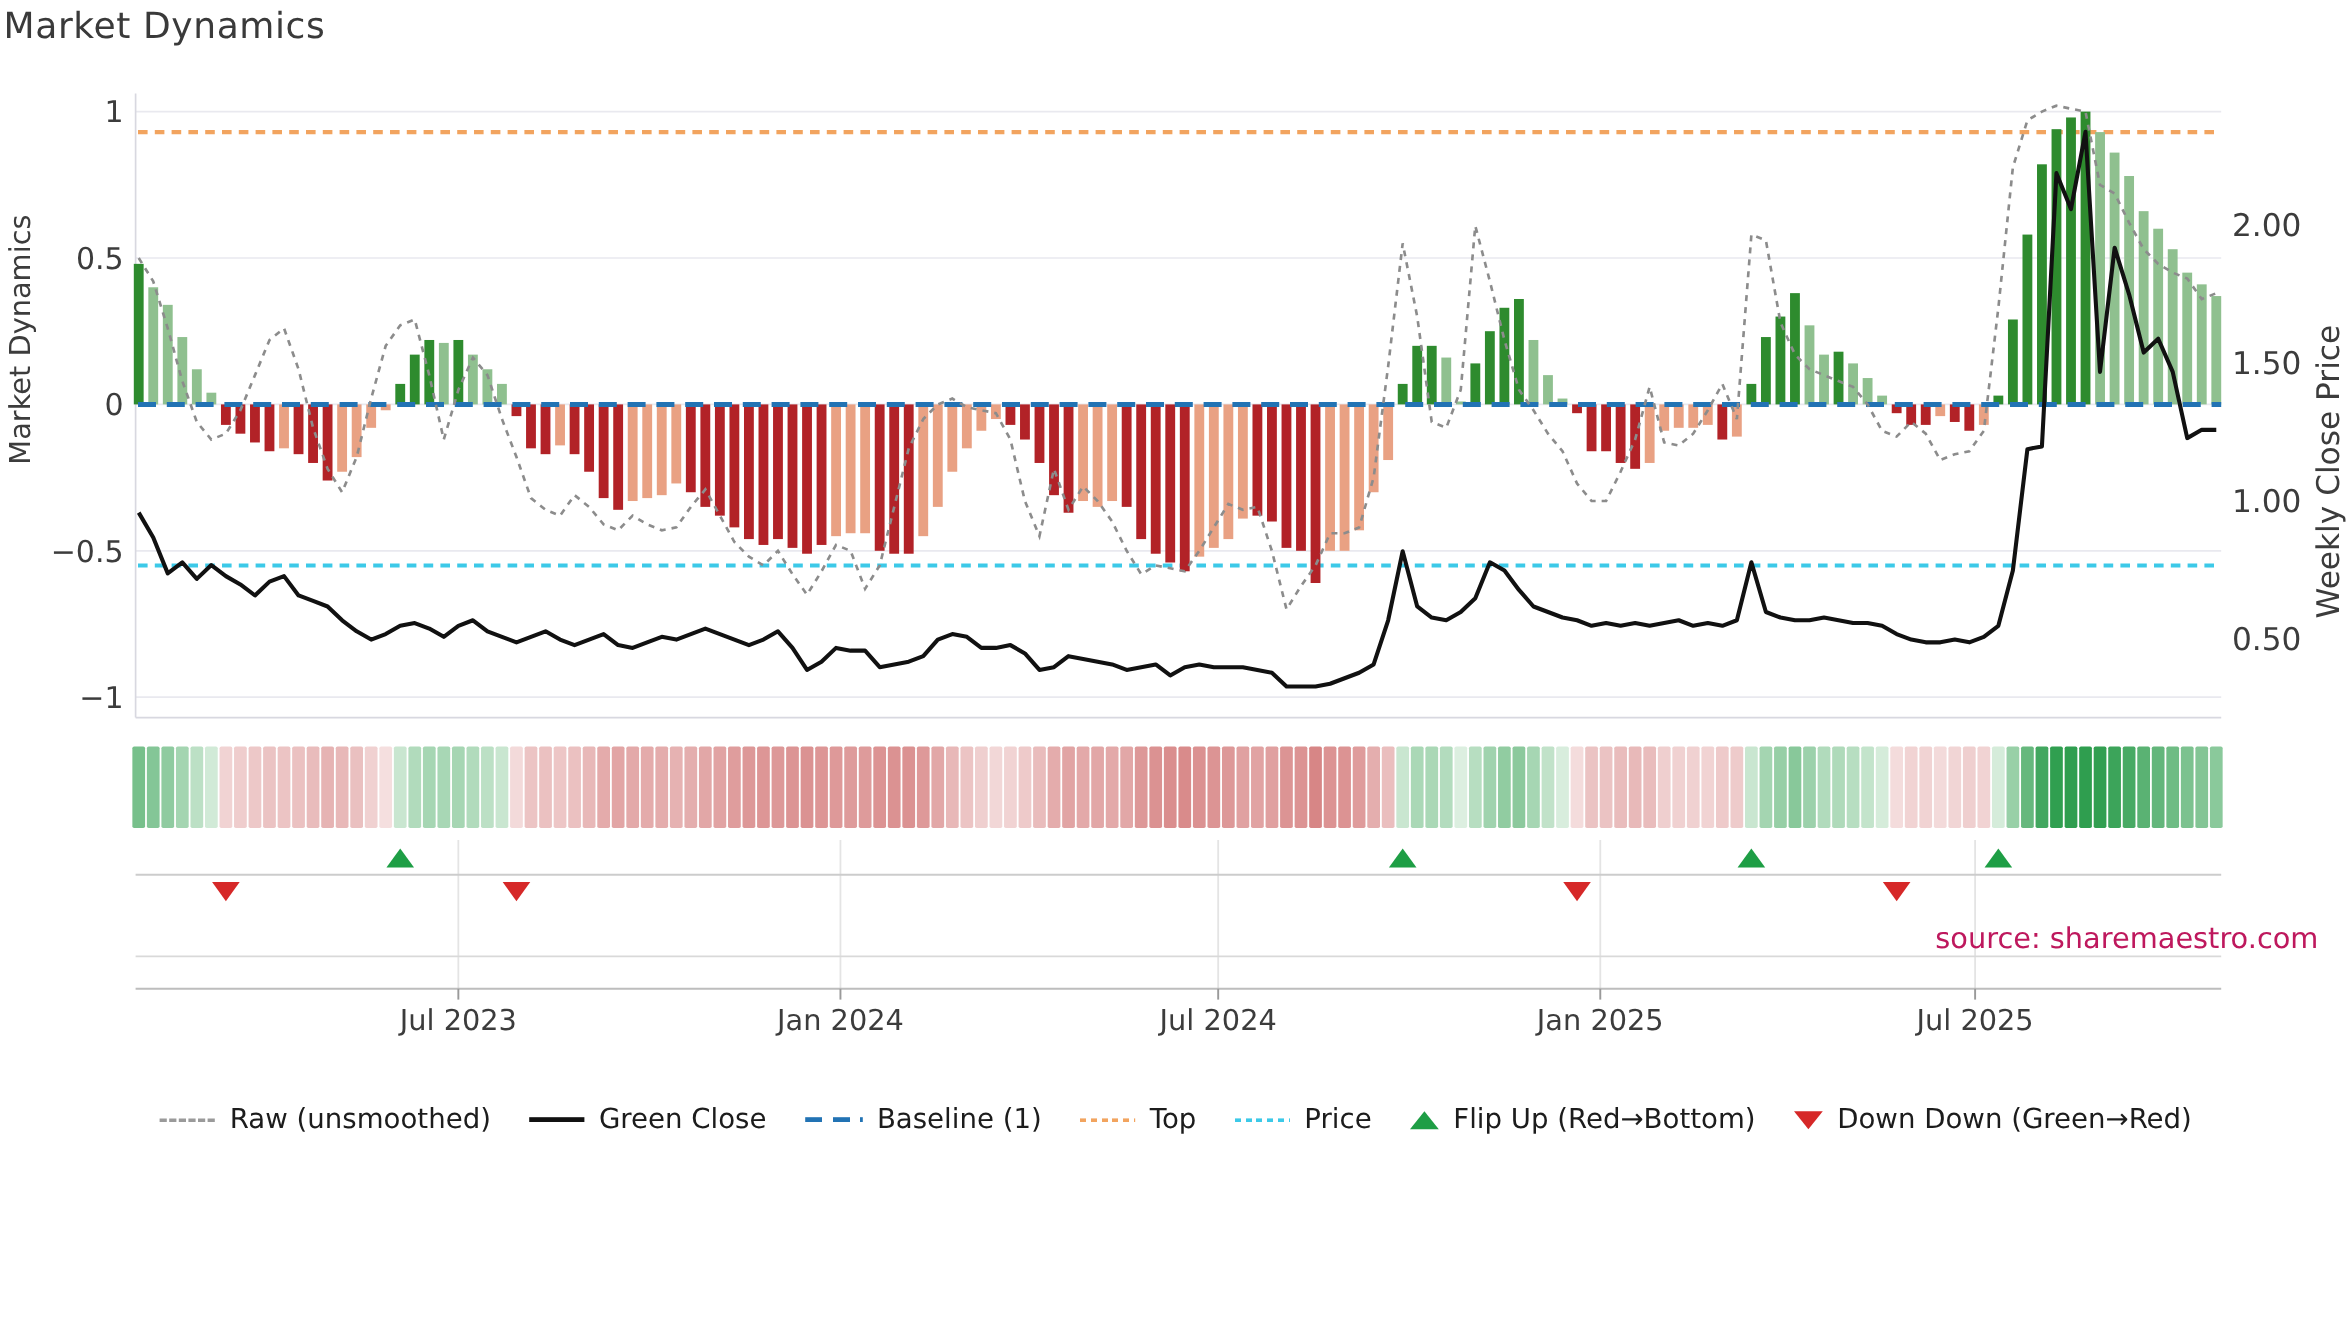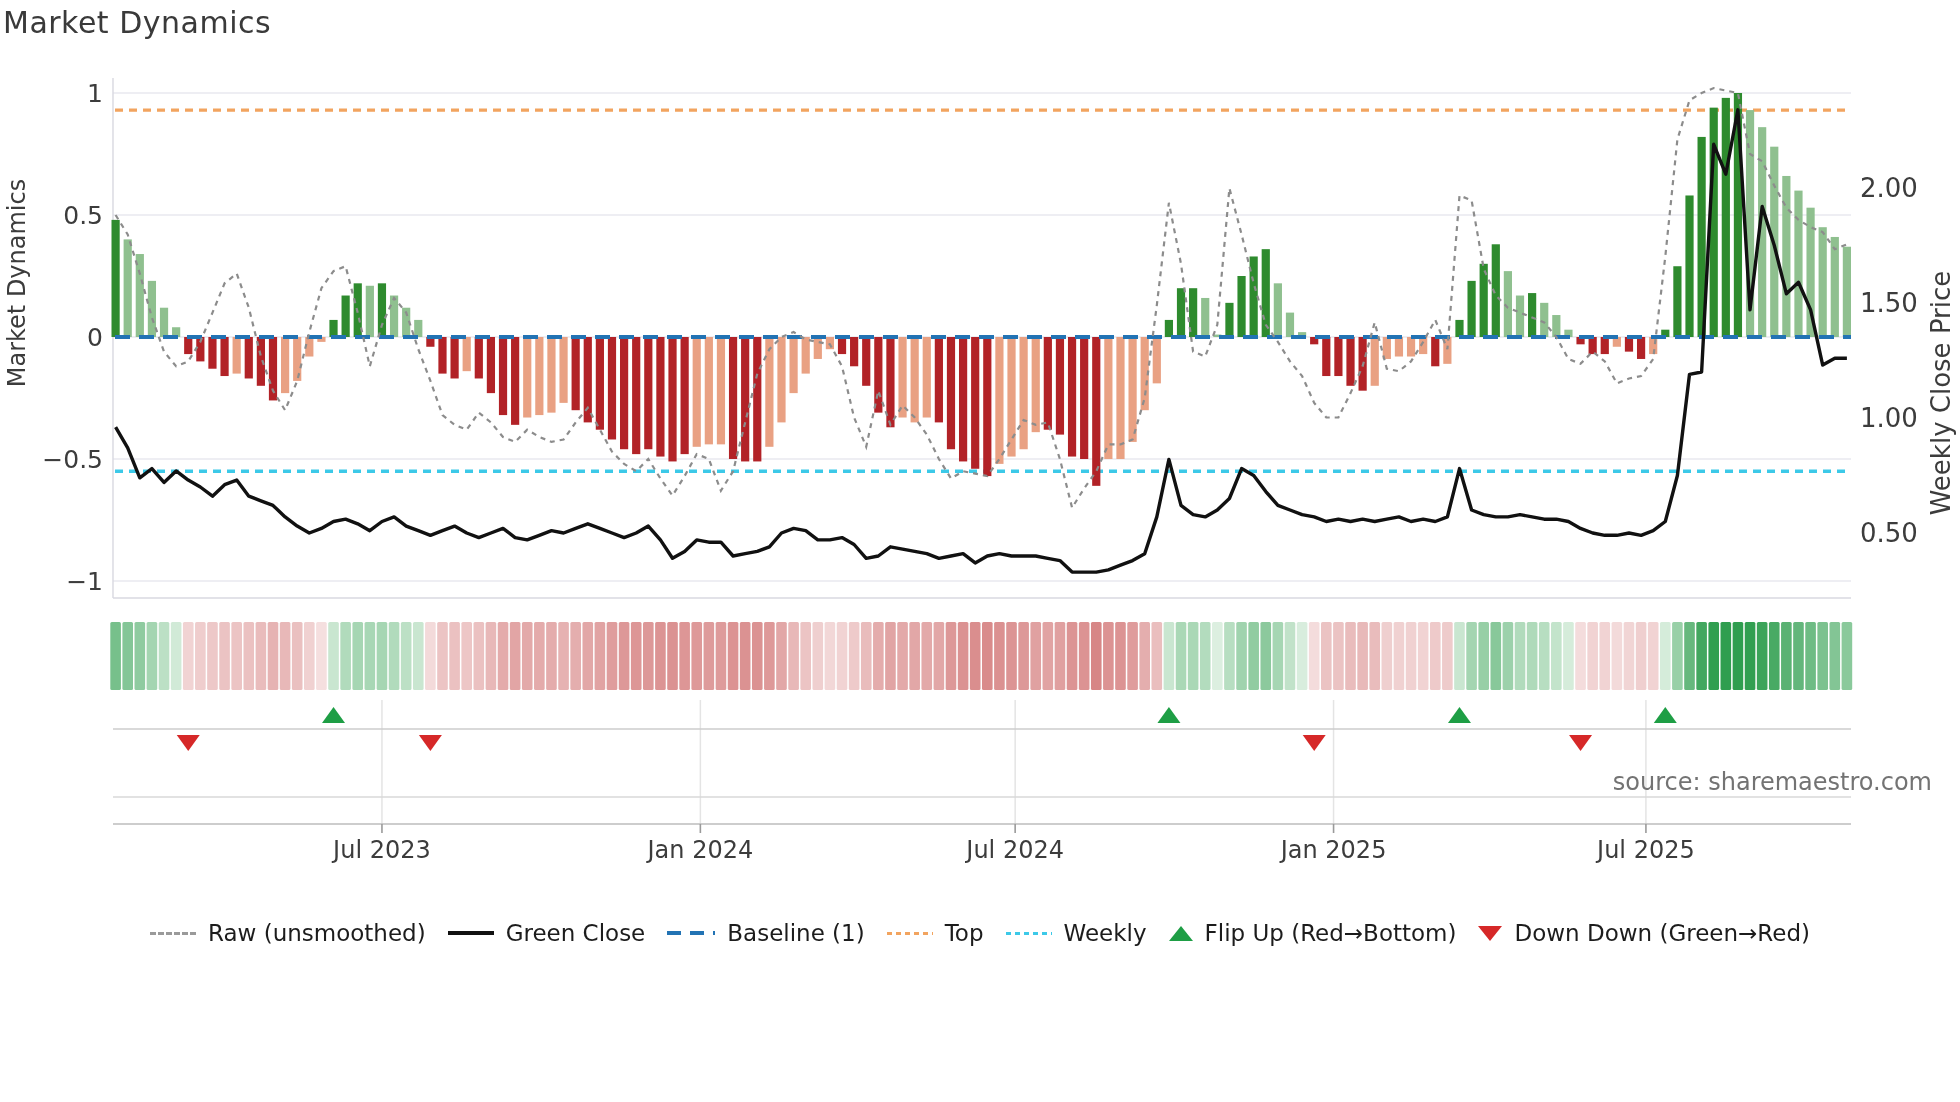--- a/index.html
+++ b/index.html
@@ -3,22 +3,22 @@
 <meta charset="utf-8">
 <style>
   html,body{margin:0;padding:0;background:#ffffff;}
   body{width:1960px;height:1102px;overflow:hidden;font-family:"DejaVu Sans","Liberation Sans",sans-serif;}
   .stage{position:relative;width:1960px;height:880px;}
   .title{position:absolute;left:3px;top:5px;font-size:30px;color:#3a3a3a;letter-spacing:0.5px;}
   .ylab{position:absolute;font-size:24px;color:#3c3c3c;white-space:nowrap;}
   .ylab.left{left:17px;top:283px;transform:translate(-50%,-50%) rotate(-90deg);}
   .ylab.right{left:1941px;top:393px;font-size:26px;transform:translate(-50%,-50%) rotate(-90deg);}
   svg#chart{position:absolute;left:0;top:0;}
-  .source{position:absolute;right:28px;top:768px;font-size:24px;color:#737373;}
-  .legend{position:absolute;left:0;top:920px;width:1960px;display:flex;justify-content:center;align-items:flex-start;gap:22px;}
+  .source{position:absolute;right:28px;top:768px;font-size:24px;color:#be185d;}
+  .legend{position:absolute;left:0;top:920px;width:1960px;display:flex;justify-content:center;align-items:flex-start;gap:32px;}
   .legend-item{display:flex;align-items:center;gap:12px;font-size:23px;color:#1c1c1c;white-space:nowrap;}
   .sw{display:inline-block;}
   .sw-dashgray{width:46px;height:0;border-top:3px dashed #9a9a9a;}
   .sw-solidblack{width:46px;height:4px;background:#111111;}
   .sw-longdashblue{width:48px;height:4px;background:repeating-linear-gradient(90deg,#2273b4 0 14px,transparent 14px 23px);}
   .sw-dotorange{width:46px;height:3px;background:repeating-linear-gradient(90deg,#f2a45f 0 5px,transparent 5px 9px);}
   .sw-dotcyan{width:46px;height:3px;background:repeating-linear-gradient(90deg,#3cc9e8 0 5px,transparent 5px 9px);}
   .sw-triup{width:0;height:0;border-left:12px solid transparent;border-right:12px solid transparent;border-bottom:15px solid #1e9e45;}
   .sw-tridown{width:0;height:0;border-left:12px solid transparent;border-right:12px solid transparent;border-top:15px solid #d62828;}
 </style>
@@ -401,21 +401,21 @@
       <div class="legend-item">
         <span class="sw sw-longdashblue"></span>
         <span>Baseline (1)</span>
       </div>
       <div class="legend-item">
         <span class="sw sw-dotorange"></span>
         <span>Top</span>
       </div>
       <div class="legend-item">
         <span class="sw sw-dotcyan"></span>
-        <span>Weekly</span>
+        <span>Price</span>
       </div>
       <div class="legend-item">
         <span class="sw sw-triup"></span>
         <span>Flip Up (Red→Bottom)</span>
       </div>
       <div class="legend-item">
         <span class="sw sw-tridown"></span>
         <span>Down Down (Green→Red)</span>
       </div>
     </div>

